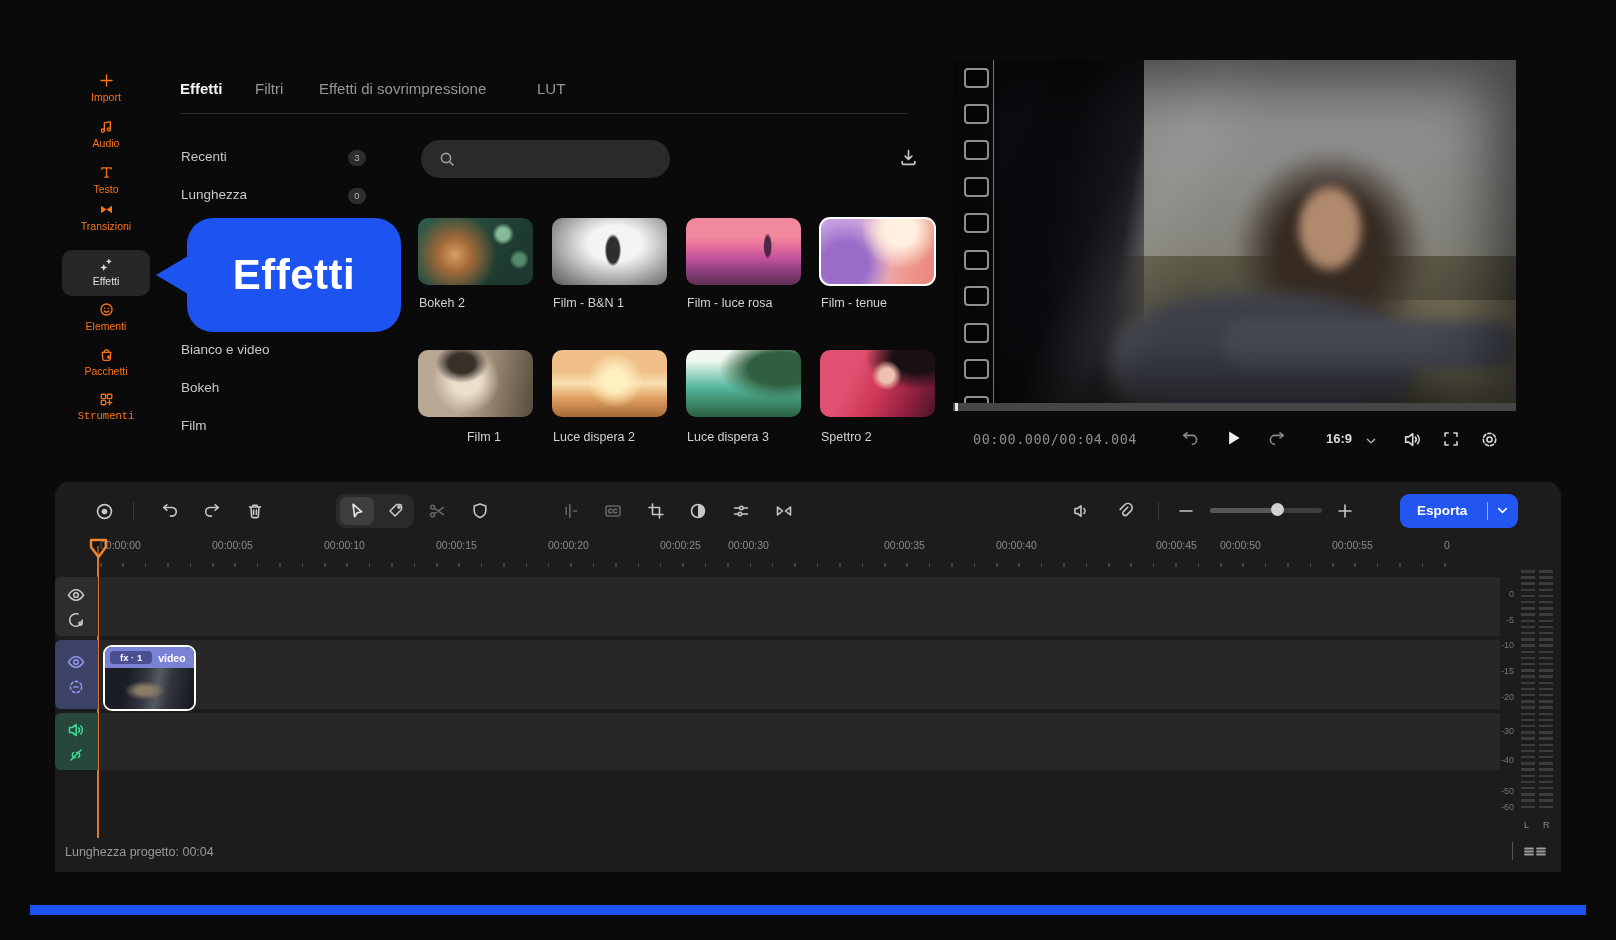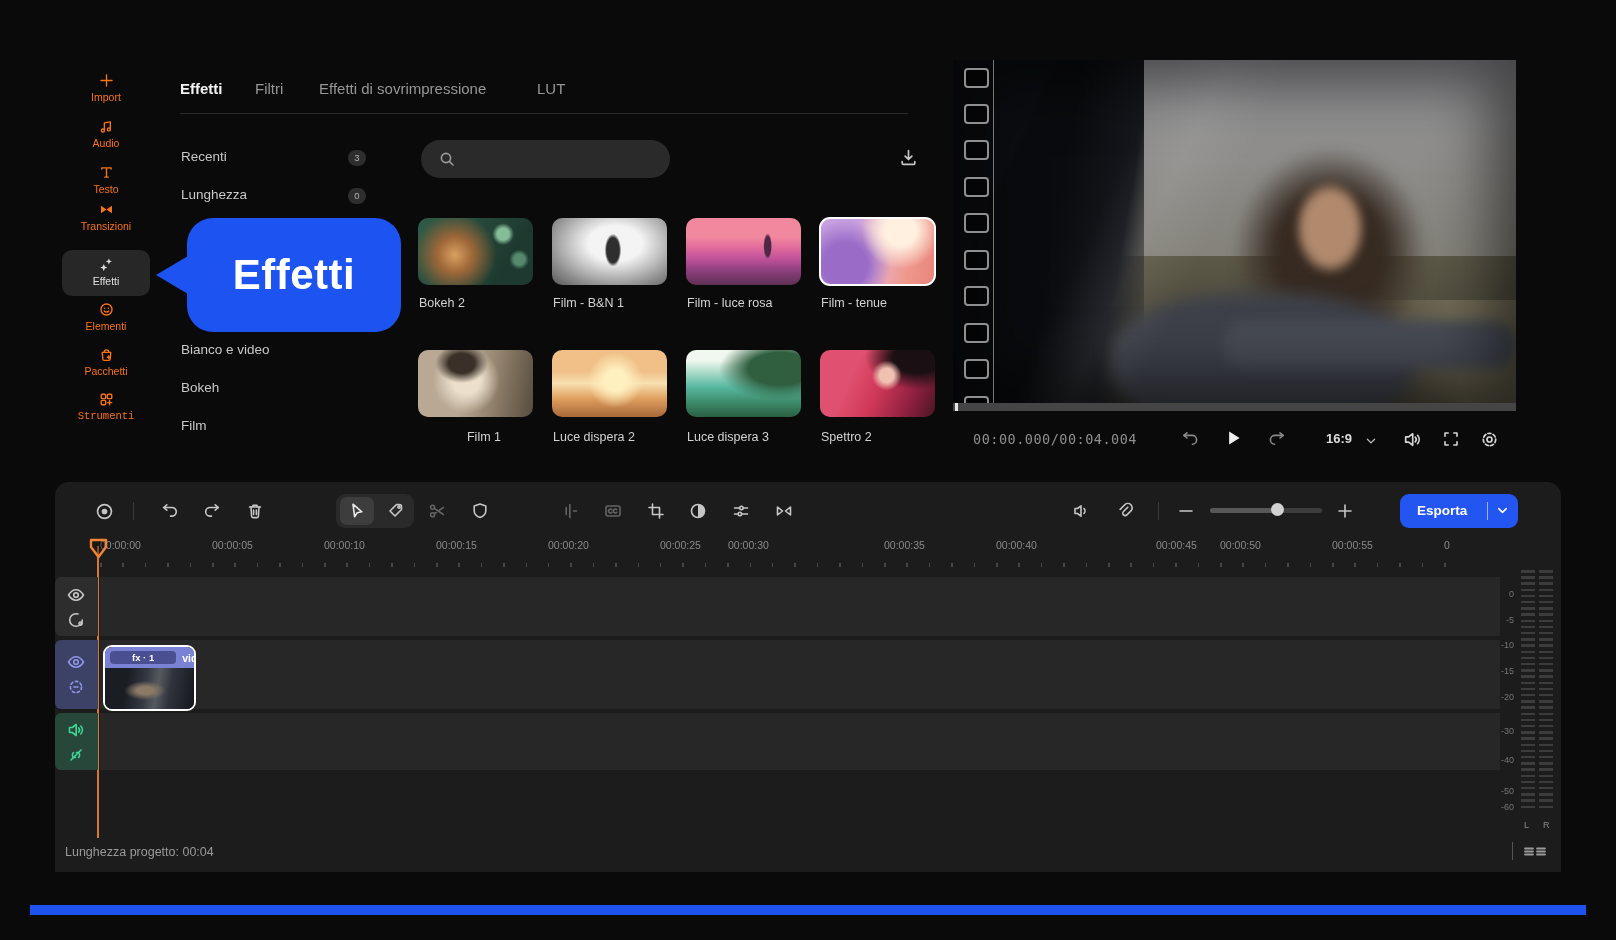--- a/index.html
+++ b/index.html
@@ -92,21 +92,21 @@
   .ruler-label{position:absolute;top:539px;font-size:10.5px;color:#8a8a8a;}
   .ticks{position:absolute;left:100px;top:563px;width:1350px;height:4px;
          background:repeating-linear-gradient(to right,#464646 0 1.5px,rgba(0,0,0,0) 1.5px 22.4px);}
   .playhead-line{position:absolute;left:97px;top:546px;width:2px;height:292px;background:#d9772e;}
   .track-row{position:absolute;left:100px;width:1400px;background:#272728;}
   .track-head{position:absolute;left:55px;width:43px;border-radius:6px 0 0 6px;}
   .th-ic{position:absolute;left:11px;width:20px;height:20px;}
   .clip{position:absolute;left:103px;top:645px;width:89px;height:62px;border-radius:9px;border:2.5px solid #fff;
         overflow:hidden;background:#23242b;}
   .clip-head{position:absolute;left:0;top:0;width:100%;height:21px;background:#7a82d6;display:flex;align-items:center;}
-  .clip-badge{margin-left:5px;padding:1px 22px;background:rgba(35,38,90,.55);border-radius:4px;
+  .clip-badge{margin-left:5px;padding:1px 10px;background:rgba(35,38,90,.55);border-radius:4px;
               color:#fff;font-size:9.5px;font-weight:bold;white-space:nowrap;}
   .clip-label{margin-left:6px;color:#fff;font-size:10.5px;font-weight:bold;}
   .clip-thumb{position:absolute;left:0;top:21px;width:100%;height:41px;
       background:radial-gradient(ellipse at 45% 55%,#8a7a66 0 12%,rgba(0,0,0,0) 30%),
                  linear-gradient(100deg,#1b1d24 0 25%,#343842 45%,#565a60 58%,#30333c 72%,#14161c 100%);}
   .meter-lbl{position:absolute;width:30px;text-align:right;font-size:9px;color:#757575;}
   .meter-col{position:absolute;top:570px;width:14px;height:242px;
              background:repeating-linear-gradient(to bottom,#3c3c3d 0 2.5px,rgba(0,0,0,0) 2.5px 6.2px);}
   .chan{position:absolute;top:820px;font-size:9px;color:#8a8a8a;}
   .status{position:absolute;left:65px;top:845px;font-size:12.5px;color:#9a9a9a;}

